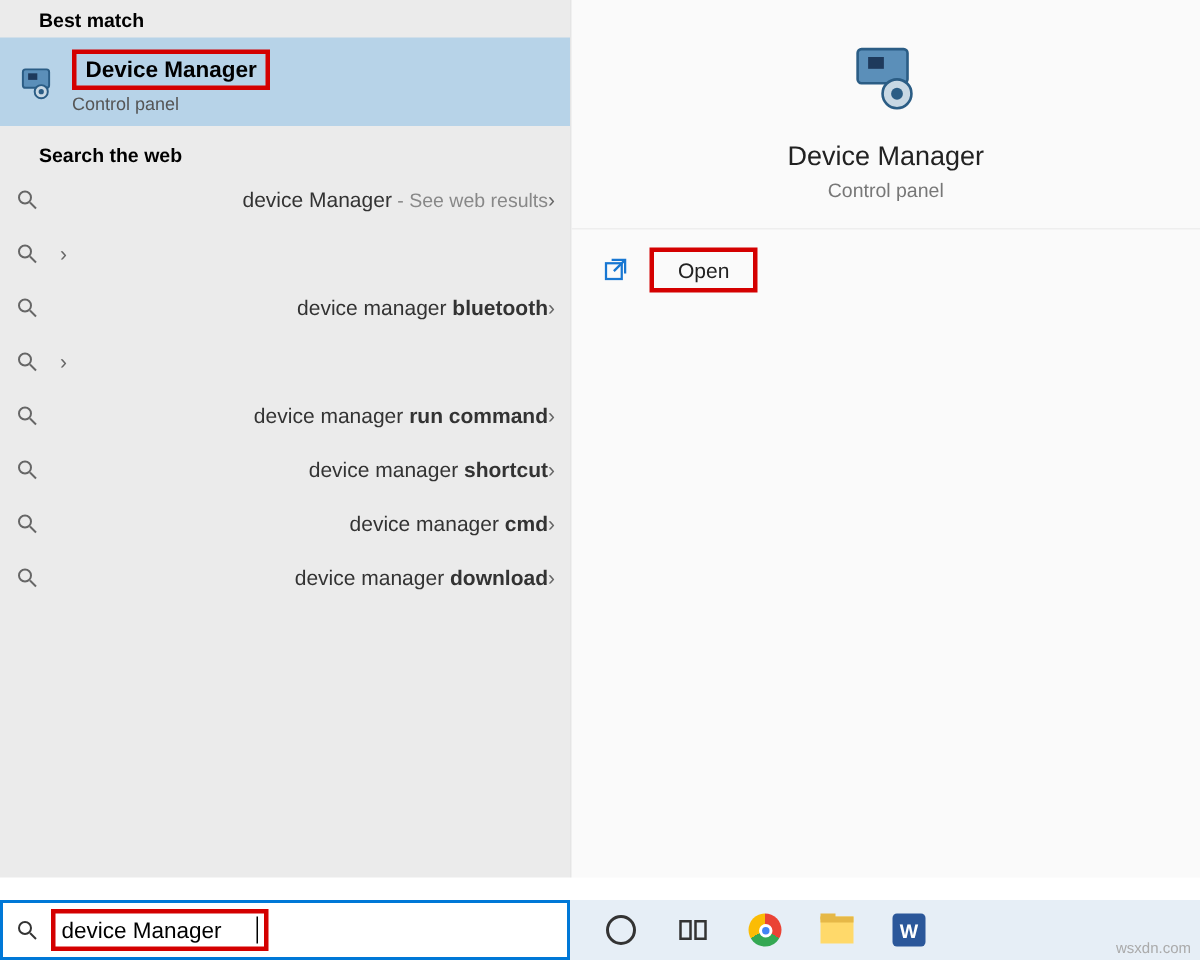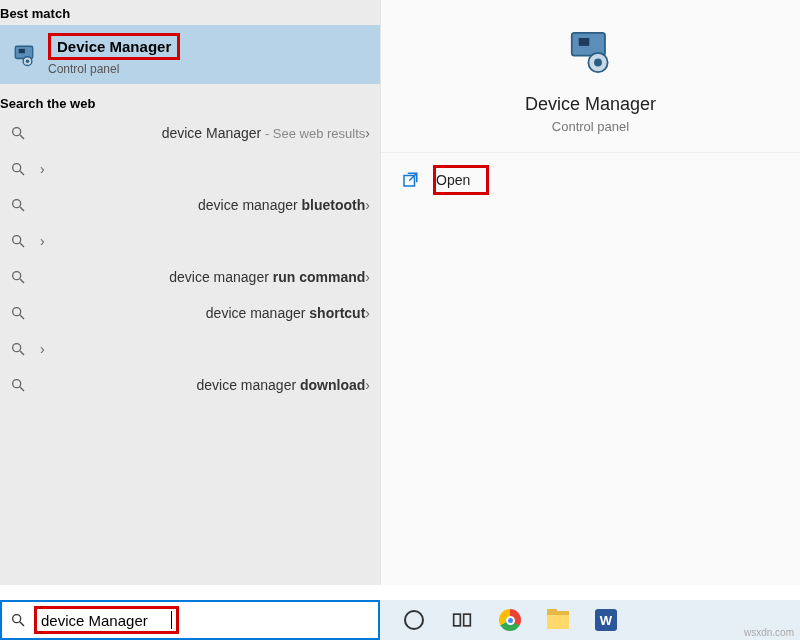--- a/index.html
+++ b/index.html
@@ -1,40 +1,40 @@
 <!DOCTYPE html>
 <html><head>
 <meta charset="utf-8">
 <style>
   * { box-sizing: border-box; margin: 0; padding: 0; }
   body { font-family: "Segoe UI", Tahoma, sans-serif; font-size: 14px; background: #fff; width: 800px; height: 640px; overflow: hidden; position: relative; }
   .main { display: flex; height: 585px; }
   .left { width: 380px; background: #ebebeb; display: flex; flex-direction: column; }
   .right { flex: 1; background: #fafafa; border-left: 1px solid #e5e5e5; }
-  .section-header { font-weight: 600; font-size: 13px; padding: 6px 10px 4px 0; color: #000; }
+  .section-header { font-weight: 600; font-size: 13px; padding: 6px 10px 4px 26px; color: #000; }
   .best-match { background: #b7d3e8; display: flex; align-items: center; padding: 8px 10px; }
   .best-icon { width: 28px; height: 28px; margin-right: 10px; display: flex; align-items: center; justify-content: center; }
   .bm-text { display: flex; flex-direction: column; }
   .bm-title-wrap { padding: 2px 6px; border: 3px solid #d40000; display: inline-block; }
   .bm-title { font-weight: 600; font-size: 15px; color: #000; }
   .bm-sub { font-size: 12px; color: #555; margin-top: 2px; }
   .web-list { flex: 1; text-align: right; }
   .web-item { display: flex; align-items: center; padding: 10px 10px; cursor: pointer; }
   .search-glyph { width: 16px; height: 16px; margin-right: 14px; color: #666; flex-shrink: 0; }
   .web-text { flex: 1; color: #333; }
   .web-text .bold { font-weight: 600; }
   .web-text .sub { color: #888; font-size: 13px; }
   .chev { color: #666; font-size: 14px; }
   .preview { text-align: center; padding: 24px 0 18px 0; border-bottom: 1px solid #eee; }
   .preview-icon { width: 56px; height: 56px; margin: 0 auto 14px; }
   .preview-title { font-size: 18px; color: #222; margin-bottom: 4px; }
   .preview-sub { font-size: 13px; color: #777; }
   .action-row { display: flex; align-items: center; padding: 12px 20px; }
   .action-icon { width: 18px; height: 18px; color: #1877d2; margin-right: 14px; }
-  .action-box { border: 3px solid #d40000; padding: 4px 16px 4px 0; }
+  .action-box { border: 3px solid #d40000; padding: 4px 16px 4px 16px; }
   .action-label { font-size: 14px; color: #222; }
   .searchbar { position: absolute; left: 0; bottom: 0; width: 380px; height: 40px; border: 2px solid #0078d7; background: #fff; display: flex; align-items: center; }
   .searchbar .search-glyph { margin: 0 8px 0 8px; color: #333; }
   .input-box { border: 3px solid #d40000; padding: 0 4px; height: 28px; display: flex; align-items: center; }
   .search-input { border: none; outline: none; font-size: 15px; width: 130px; background: transparent; }
   .cursor { width: 1px; height: 18px; background: #000; }
   .taskbar { position: absolute; left: 380px; right: 0; bottom: 0; height: 40px; background: #e6eef6; display: flex; align-items: center; gap: 24px; padding-left: 22px; }
   .task-icon { width: 24px; height: 24px; display: flex; align-items: center; justify-content: center; cursor: pointer; }
   .cortana { width: 20px; height: 20px; border: 2px solid #333; border-radius: 50%; }
   .timeline svg { width: 20px; height: 20px; color: #333; }
@@ -127,20 +127,21 @@
     <span class="web-text"><span>device manager </span><span class="bold">shortcut</span><span class="sub"></span></span>
     <span class="chev">›</span>
         </div>
         <div class="web-item">
     <span class="search-glyph">
       <svg viewBox="0 0 24 24" width="16" height="16" fill="none" stroke="currentColor" stroke-width="2">
               <circle cx="10" cy="10" r="6"></circle>
               <line x1="15" y1="15" x2="21" y2="21"></line>
             </svg>
     </span>
+    <span class="web-text"><span>device manager </span><span class="bold">cmd</span><span class="sub"></span></span>
     <span class="chev">›</span>
         </div>
         <div class="web-item">
     <span class="search-glyph">
       <svg viewBox="0 0 24 24" width="16" height="16" fill="none" stroke="currentColor" stroke-width="2">
               <circle cx="10" cy="10" r="6"></circle>
               <line x1="15" y1="15" x2="21" y2="21"></line>
             </svg>
     </span>
     <span class="web-text"><span>device manager </span><span class="bold">download</span><span class="sub"></span></span>

